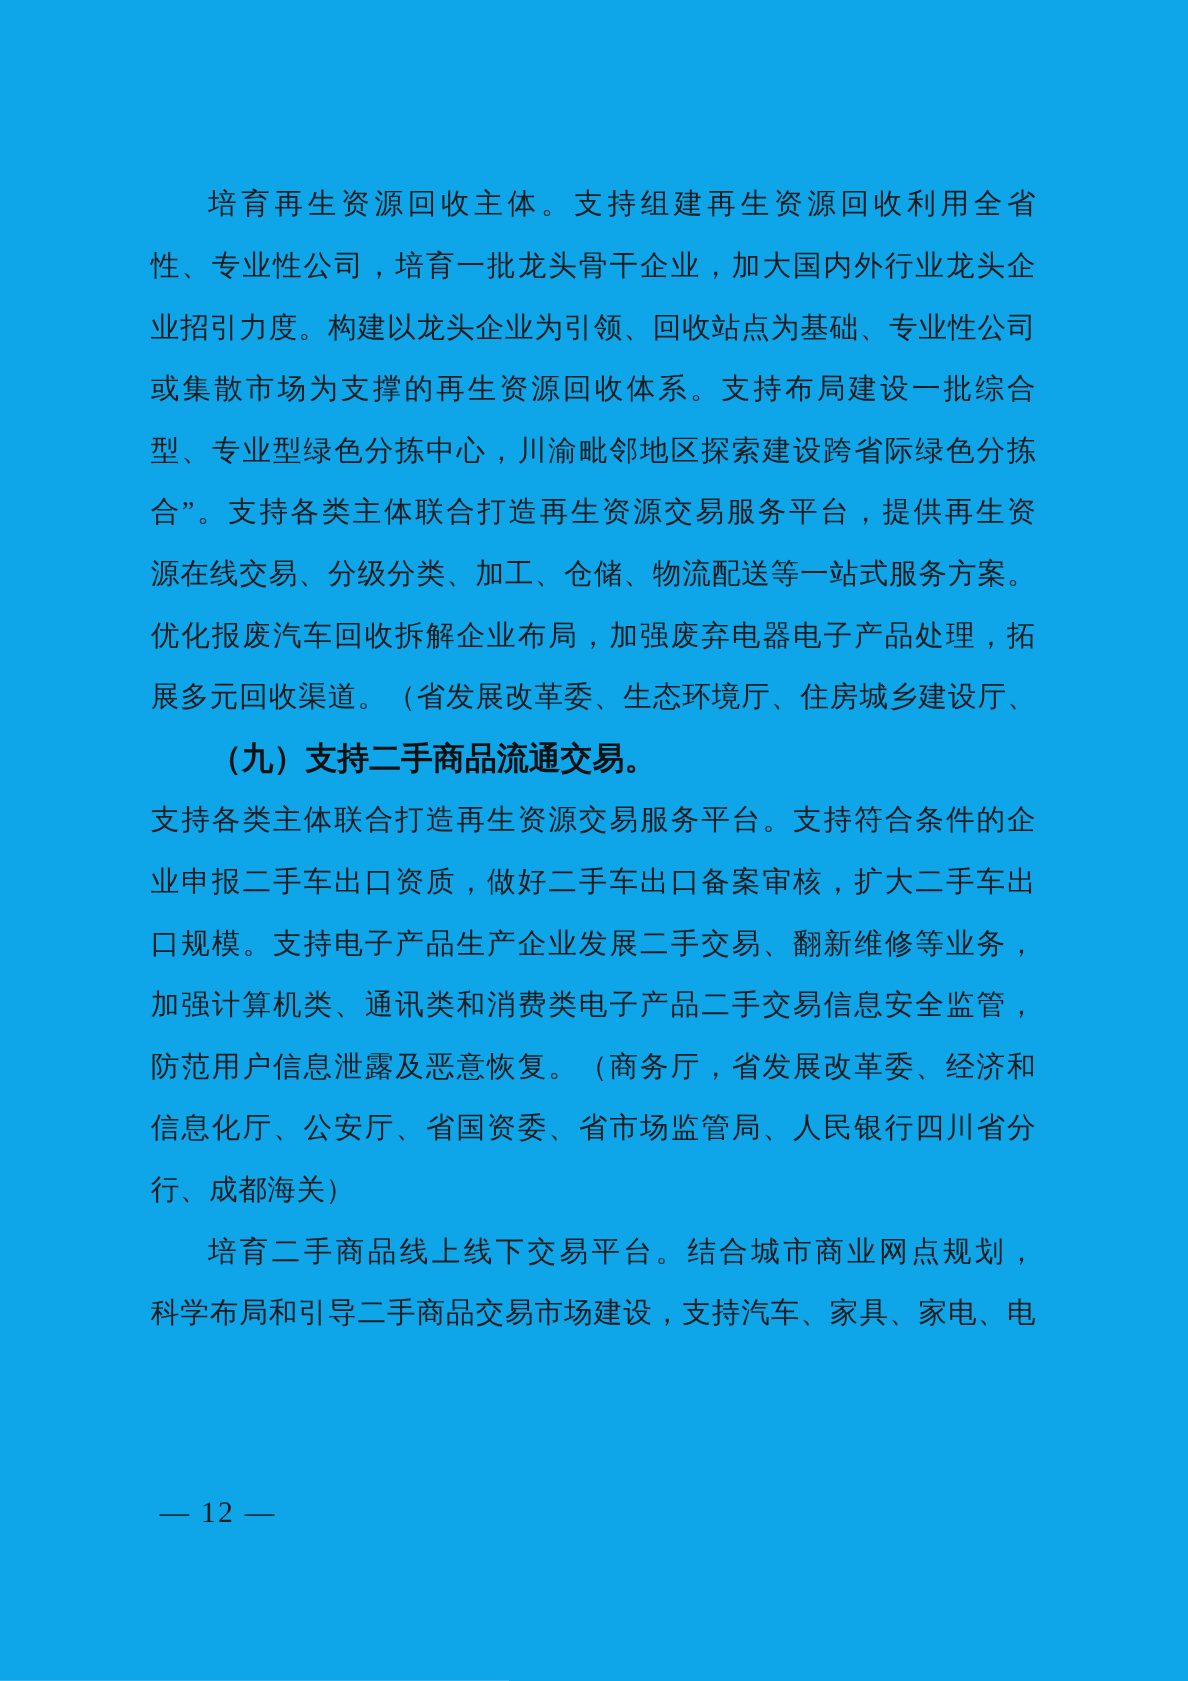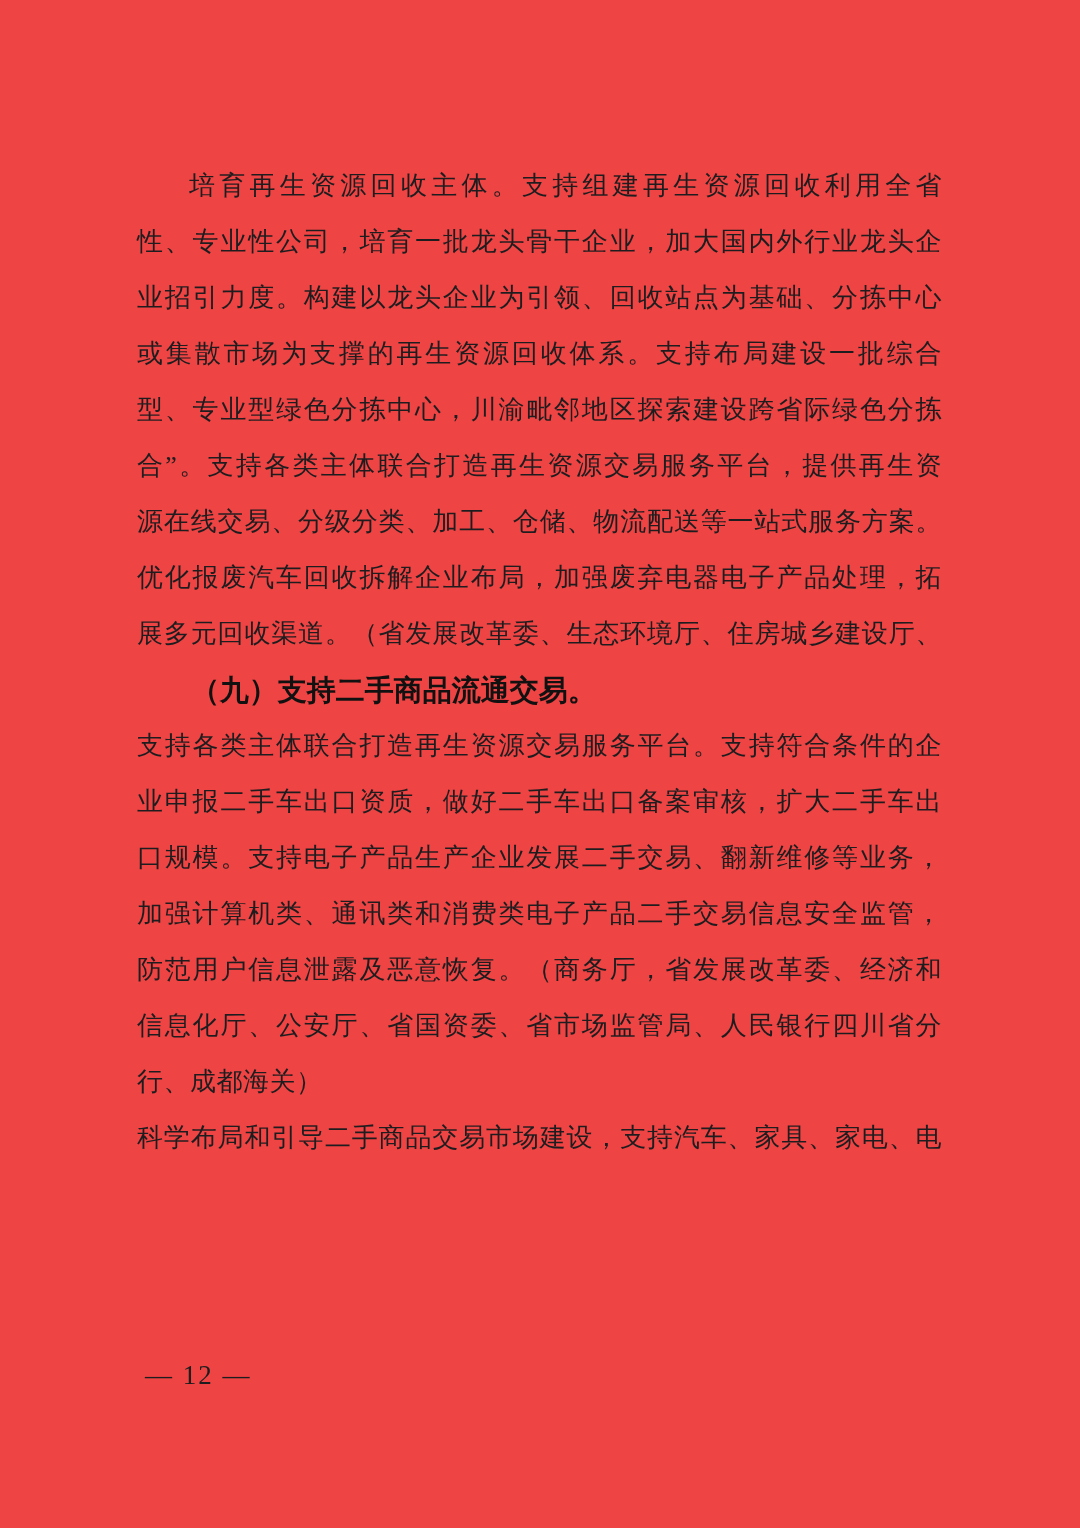--- a/index.html
+++ b/index.html
@@ -14,21 +14,21 @@
     font-family: "Liberation Serif", "DejaVu Serif", serif;
     color: #1d1d1f;
     overflow: hidden;
   }
   .page {
     position: absolute;
     left: 0;
     top: 0;
     width: 1080px;
     height: 1528px;
-    background: #ef4444;
+    background: #0ea5e9;
   }
   .doc {
     position: absolute;
     left: 137px;
     top: 158px;
     width: 805px;
   }
   .para {
     margin: 0;
     padding: 0;
@@ -74,21 +74,21 @@
 </head>
 <body>
 
 <div class="page">
 
   <div class="doc">
 
     <div class="para">
       <div class="line indent">培育再生资源回收主体。支持组建再生资源回收利用全省</div>
       <div class="line">性、专业性公司，培育一批龙头骨干企业，加大国内外行业龙头企</div>
-      <div class="line">业招引力度。构建以龙头企业为引领、回收站点为基础、分拣中心</div>
+      <div class="line">业招引力度。构建以龙头企业为引领、回收站点为基础、专业性公司</div>
       <div class="line">或集散市场为支撑的再生资源回收体系。支持布局建设一批综合</div>
       <div class="line">型、专业型绿色分拣中心，川渝毗邻地区探索建设跨省际绿色分拣</div>
       <div class="line">合”。支持各类主体联合打造再生资源交易服务平台，提供再生资</div>
       <div class="line">源在线交易、分级分类、加工、仓储、物流配送等一站式服务方案。</div>
       <div class="line">优化报废汽车回收拆解企业布局，加强废弃电器电子产品处理，拓</div>
       <div class="line">展多元回收渠道。（省发展改革委、生态环境厅、住房城乡建设厅、</div>
     </div>
 
     <div class="para">
       <div class="heading-line">（九）支持二手商品流通交易。</div>
@@ -98,20 +98,21 @@
       <div class="line">支持各类主体联合打造再生资源交易服务平台。支持符合条件的企</div>
       <div class="line">业申报二手车出口资质，做好二手车出口备案审核，扩大二手车出</div>
       <div class="line">口规模。支持电子产品生产企业发展二手交易、翻新维修等业务，</div>
       <div class="line">加强计算机类、通讯类和消费类电子产品二手交易信息安全监管，</div>
       <div class="line">防范用户信息泄露及恶意恢复。（商务厅，省发展改革委、经济和</div>
       <div class="line">信息化厅、公安厅、省国资委、省市场监管局、人民银行四川省分</div>
       <div class="line flush-left">行、成都海关）</div>
     </div>
 
     <div class="para">
+      <div class="line indent">培育二手商品线上线下交易平台。结合城市商业网点规划，</div>
       <div class="line">科学布局和引导二手商品交易市场建设，支持汽车、家具、家电、电</div>
     </div>
 
   </div>
 
   <div class="footer">— 12 —</div>
 
 </div>
 
 </body></html>

